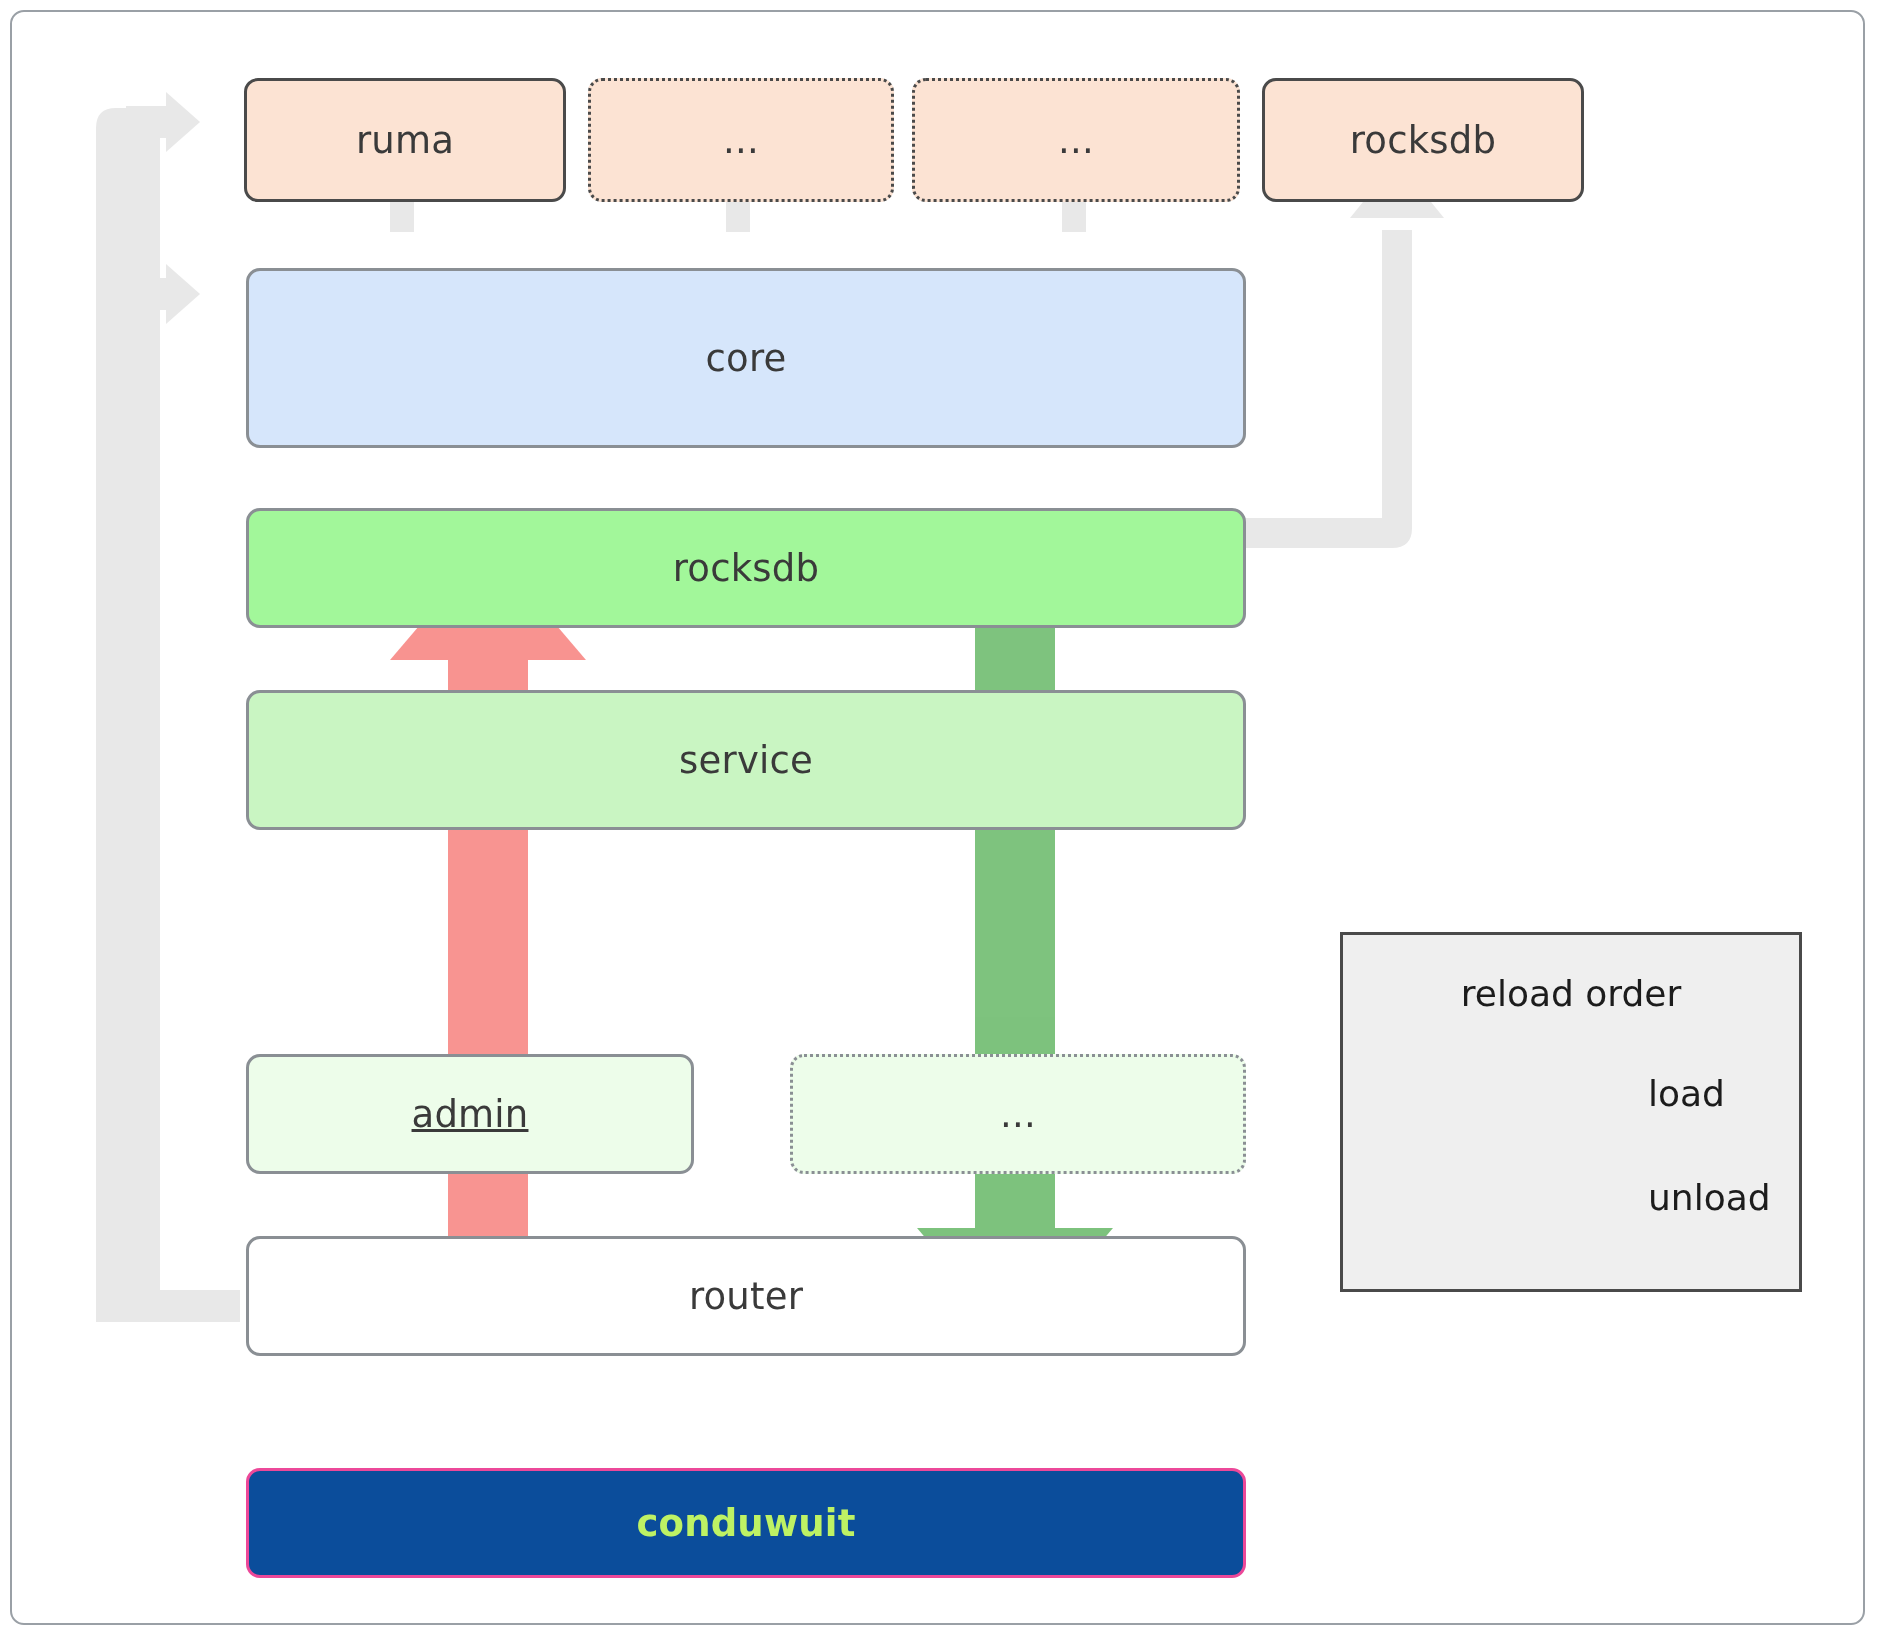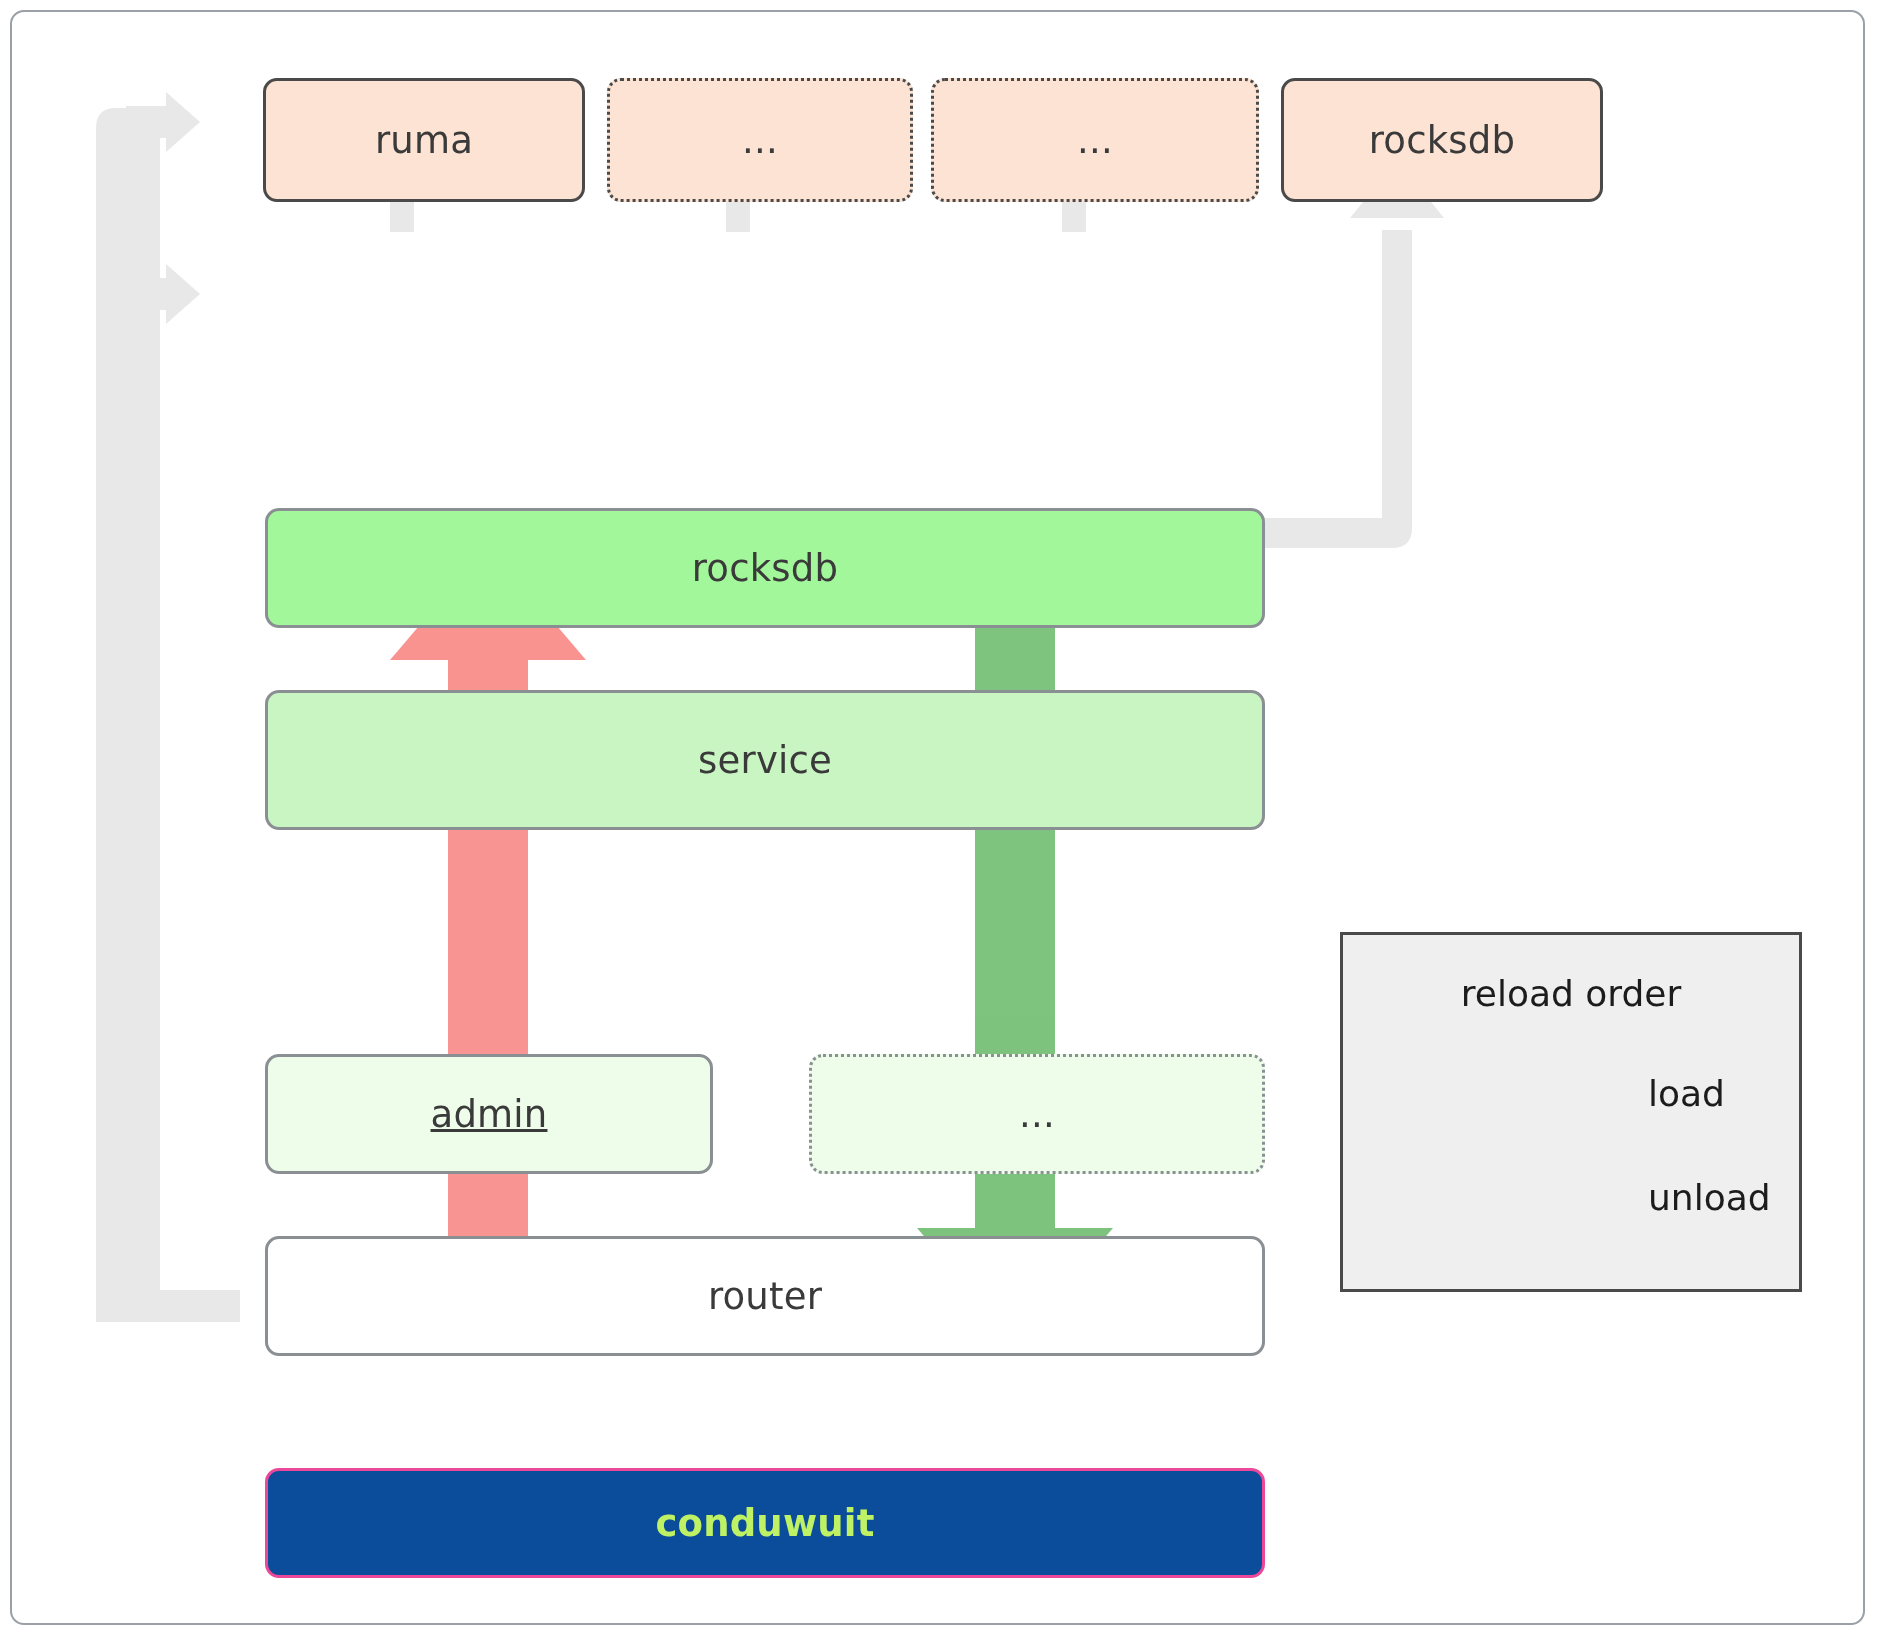--- a/index.html
+++ b/index.html
@@ -21,21 +21,20 @@
   svg.wires{position:absolute;left:0;top:0;width:1883px;height:1643px;pointer-events:none;}
 
   .node{
     position:absolute;
     box-sizing:border-box;
     display:flex;align-items:center;justify-content:center;
     border-radius:14px;
     font-size:37px;
     color:#3a3a3a;
     letter-spacing:.2px;
-    margin-left:19px;
   }
 
   
   .dep-solid{background:#fce3d3;border:3px solid #4a4a4a;}
   .dep-dotted{background:#fce3d3;border:3px dotted #4a4a4a;}
 
   .core-box{background:#d6e6fb;border:3px solid #8a8f94;}
   .db-box{background:#a2f79a;border:3px solid #8a8f94;}
   .service-box{background:#c9f5c2;border:3px solid #8a8f94;}
   .api-box{background:#e2fade;border:3px solid #8a8f94;}
@@ -173,20 +172,23 @@
   </div>
 
   <div class="node dep-dotted" style="left:912px;top:78px;width:328px;height:124px;">
     <span>...</span>
   </div>
 
   <div class="node dep-solid" style="left:1262px;top:78px;width:322px;height:124px;">
     <span>rocksdb</span>
   </div>
 
+  <div class="node core-box" style="left:246px;top:268px;width:1000px;height:180px;">
+    <span>core</span>
+  </div>
 
   <div class="node db-box" style="left:246px;top:508px;width:1000px;height:120px;">
     <span>rocksdb</span>
   </div>
 
   <div class="node service-box" style="left:246px;top:690px;width:1000px;height:140px;">
     <span>service</span>
   </div>
 
 

